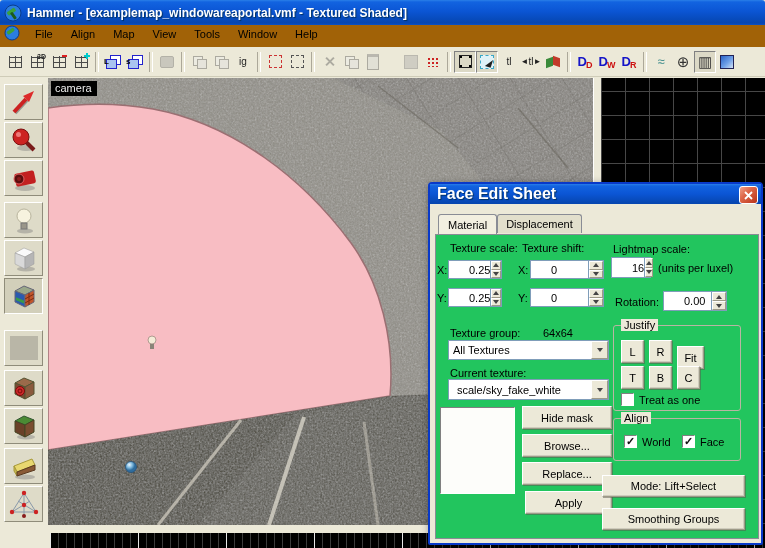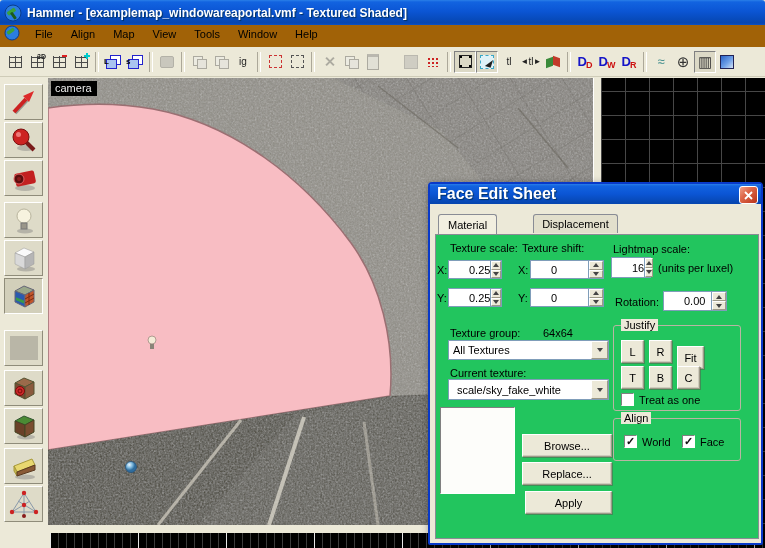--- a/index.html
+++ b/index.html
@@ -92,21 +92,21 @@
     border:2px solid #0839c9;border-radius:4px 4px 2px 2px;box-sizing:border-box;
     box-shadow:2px 3px 8px rgba(0,0,0,.5);z-index:10;}
   .dlg-title{position:absolute;left:0;top:0;right:0;height:20px;display:flex;align-items:center;
     background:linear-gradient(180deg,#2a80e8 0%,#1263e0 10%,#0b55d4 50%,#0646b0 95%);
     color:#fff;font-weight:bold;font-size:16px;padding-left:7px;text-shadow:1px 1px 1px #013062;}
   .dlg-close{position:absolute;right:3px;top:2px;width:17px;height:16px;border:1px solid #fff;border-radius:3px;
     background:linear-gradient(135deg,#f0a088,#dd6547 40%,#b8341a);display:flex;align-items:center;justify-content:center;}
   .tabs{position:absolute;left:8px;top:30px;display:flex;align-items:flex-start;height:21px;}
   .tab{border:1px solid #898c95;border-bottom:none;border-radius:3px 3px 0 0;padding:3px 8px 2px 8px;background:#ece9d8;}
   .tab.active{position:relative;z-index:3;padding:4px 9px 3px 9px;margin-bottom:-1px;background:#f2efe0;}
-  .tab.inactive{background:#e2dfcc;height:13px;margin-left:36px;}
+  .tab.inactive{background:#e2dfcc;height:13px;}
   .panel{position:absolute;left:5px;top:50px;width:322px;height:303px;border:1px solid #898c95;background:#22c55e;}
   .lbl{position:absolute;white-space:nowrap;}
   .txt{position:absolute;background:#fff;border:1px solid #7f9db9;box-sizing:border-box;display:flex;align-items:center;}
   .txt .val{flex:1;padding-left:20px;}
   .spin{width:14px;height:100%;display:flex;flex-direction:column;border-left:1px solid #7f9db9;}
   .sp{flex:1;background:#ece9d8;display:flex;align-items:center;justify-content:center;
     border:1px solid;border-color:#fff #9d9a87 #9d9a87 #fff;box-sizing:border-box;}
   .tri-up{width:0;height:0;border-left:3px solid transparent;border-right:3px solid transparent;border-bottom:4px solid #444;}
   .tri-dn{width:0;height:0;border-left:3px solid transparent;border-right:3px solid transparent;border-top:4px solid #444;}
   .combo{position:absolute;background:#fff;border:1px solid #7f9db9;box-sizing:border-box;display:flex;align-items:center;}
@@ -517,20 +517,21 @@
 
       <span class="lbl" style="left:14px;top:132px">Current texture:</span>
       <div class="combo" style="left:12px;top:144px;width:161px;height:21px">
         <span class="cval" style="padding-left:8px">scale/sky_fake_white</span>
         <span class="cbtn">
             <i class="tri-dn"></i>
           </span>
       </div>
 
       <div class="preview" style="left:4px;top:172px;width:75px;height:87px"></div>
+      <span class="btn" style="left:86px;top:171px;width:90px;height:23px">Hide mask</span>
       <span class="btn" style="left:86px;top:199px;width:90px;height:23px">Browse...</span>
       <span class="btn" style="left:86px;top:227px;width:90px;height:23px">Replace...</span>
       <span class="btn" style="left:89px;top:256px;width:87px;height:23px">Apply</span>
 
       <div class="groupbox" style="left:177px;top:90px;width:128px;height:86px">
         <span class="gb-label">Justify</span>
         <span class="btn" style="left:7px;top:14px;width:23px;height:23px">L</span>
         <span class="btn" style="left:35px;top:14px;width:23px;height:23px">R</span>
         <span class="btn" style="left:63px;top:20px;width:27px;height:23px">Fit</span>
         <span class="btn" style="left:7px;top:40px;width:23px;height:23px">T</span>
@@ -545,16 +546,18 @@
         <span class="cb" style="left:10px;top:16px">
             <span class="chk">✓</span>
           </span>
         <span class="lbl" style="left:28px;top:17px">World</span>
         <span class="cb" style="left:68px;top:16px">
             <span class="chk">✓</span>
           </span>
         <span class="lbl" style="left:86px;top:17px">Face</span>
       </div>
 
+      <span class="btn" style="left:166px;top:240px;width:143px;height:22px">Mode: Lift+Select</span>
+      <span class="btn" style="left:166px;top:273px;width:143px;height:22px">Smoothing Groups</span>
     </div>
   </div>
 
 </div>
 
 </body></html>

